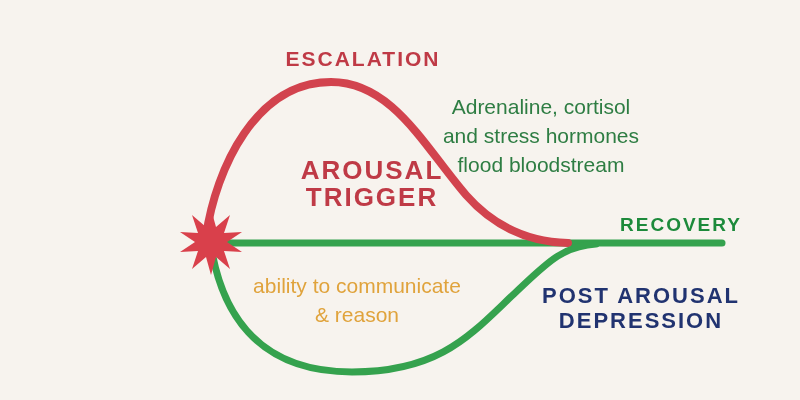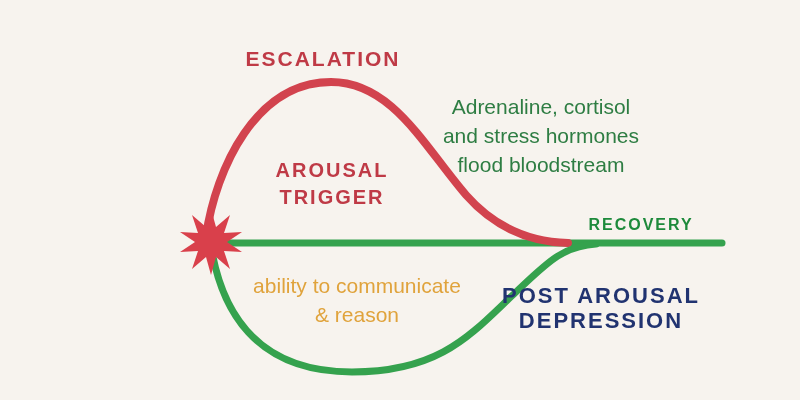--- a/index.html
+++ b/index.html
@@ -36,25 +36,26 @@
   .lbl {
     position: absolute;
     transform: translate(-50%, -50%);
     text-align: center;
     white-space: nowrap;
   }
   .lbl div { white-space: nowrap; }
   .caps {
     font-weight: bold;
     letter-spacing: 2px;
+    margin-left: 40px;
   }
   .lbl-escalation   { left: 323px; top: 59px;  font-size: 21px; color: var(--label-red, #bf3a46); }
-  .lbl-arousal      { left: 332px; top: 184px; font-size: 20px; line-height: 27px; color: var(--label-red, #bf3a46); text-align: center; }
+  .lbl-arousal      { left: 332px; top: 184px; font-size: 26px; line-height: 27px; color: var(--label-red, #bf3a46); text-align: center; }
   .lbl-trigger      { left: 131px; top: 212px; font-size: 20px; letter-spacing: 3px; color: var(--trigger-black, #1b1b1b); }
-  .lbl-recovery     { left: 641px; top: 225px; font-size: 16px; color: var(--recovery-green, #1d8a3b); }
+  .lbl-recovery     { left: 641px; top: 225px; font-size: 19px; color: var(--recovery-green, #1d8a3b); }
   .lbl-hormones     { left: 541px; top: 135px; font-size: 21px; line-height: 29px; color: var(--hormone-green, #2e7d43); }
   .lbl-judgment     { left: 357px; top: 300px; font-size: 21px; line-height: 29px; color: var(--judgment-orange, #e0a33c); }
   .lbl-depression   { left: 601px; top: 308px; font-size: 22px; line-height: 25px; color: var(--depression-navy, #213370); }
 </style>
 </head>
 <body>
 
 <div class="stage">
 
   <svg width="800" height="400" viewBox="0 0 800 400">

